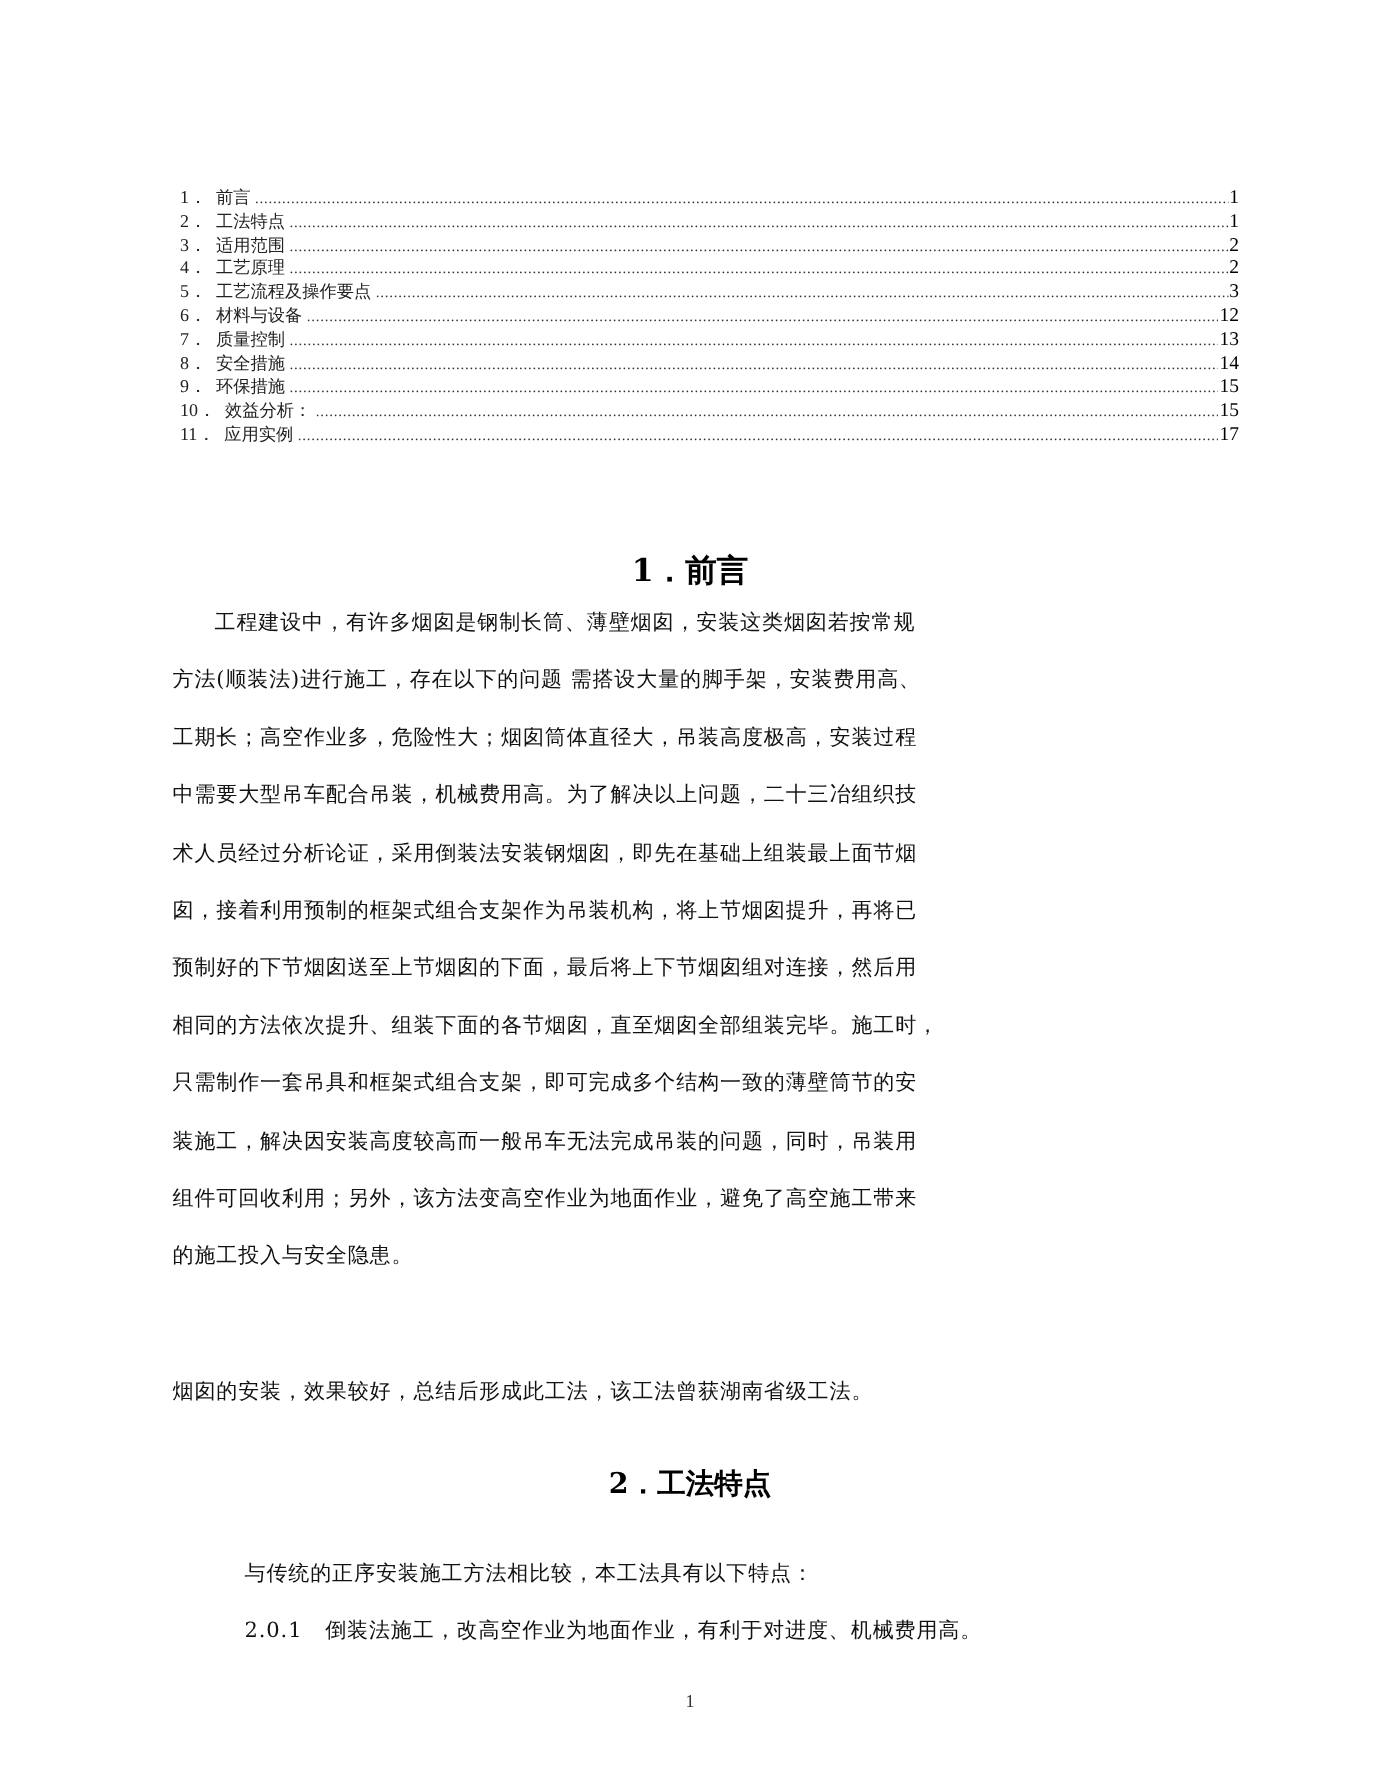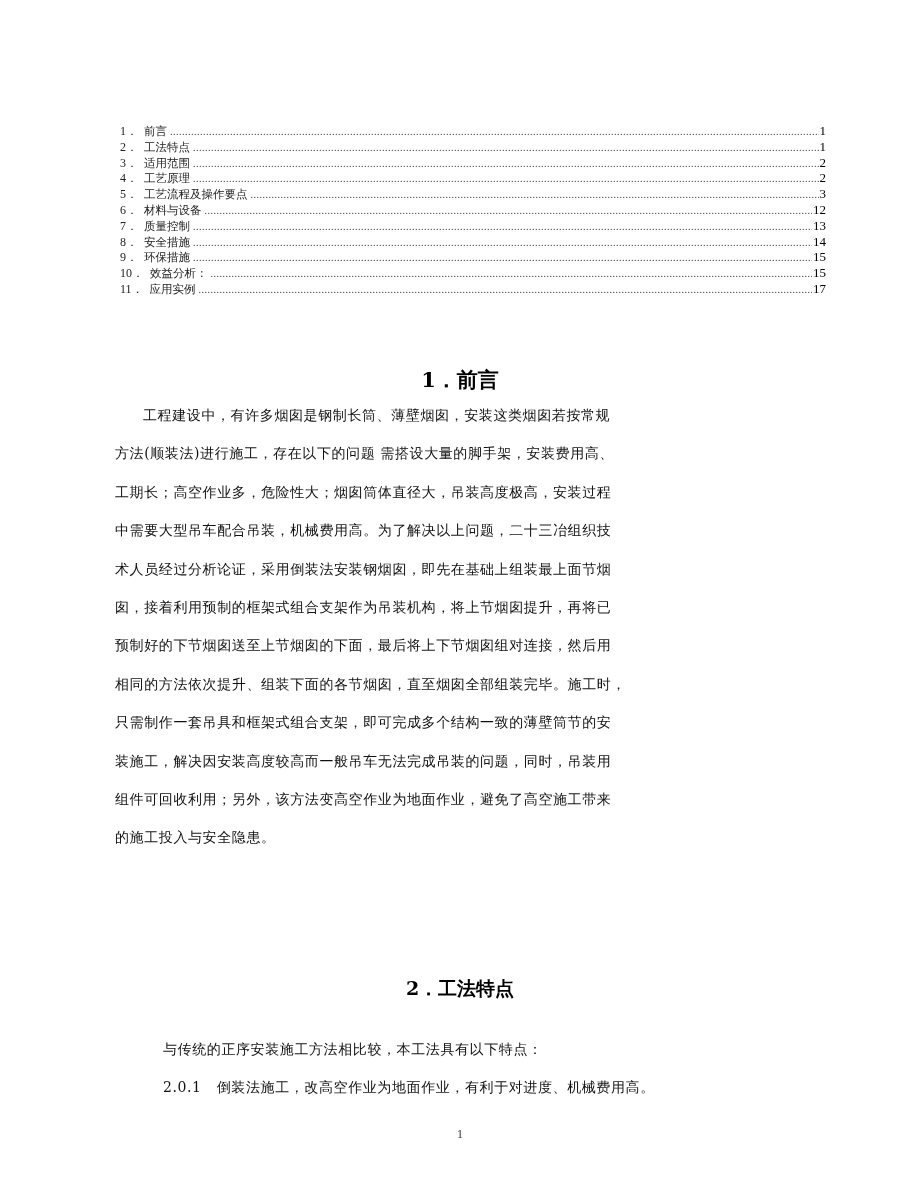--- a/index.html
+++ b/index.html
@@ -105,20 +105,21 @@
     <span class="line">囱，接着利用预制的框架式组合支架作为吊装机构，将上节烟囱提升，再将已</span>
     <span class="line">预制好的下节烟囱送至上节烟囱的下面，最后将上下节烟囱组对连接，然后用</span>
     <span class="line">相同的方法依次提升、组装下面的各节烟囱，直至烟囱全部组装完毕。施工时，</span>
     <span class="line">只需制作一套吊具和框架式组合支架，即可完成多个结构一致的薄壁筒节的安</span>
     <span class="line">装施工，解决因安装高度较高而一般吊车无法完成吊装的问题，同时，吊装用</span>
     <span class="line">组件可回收利用；另外，该方法变高空作业为地面作业，避免了高空施工带来</span>
     <span class="line">的施工投入与安全隐患。</span>
   </div>
 
   <div class="body-text" style="top:909px;">
+    <span class="line">烟囱的安装，效果较好，总结后形成此工法，该工法曾获湖南省级工法。</span>
   </div>
 
   <div class="heading" style="top:976px; font-size:19px;">2．工法特点</div>
 
   <div class="body-text" style="top:1030px; left:163px; width:680px;">
     <span class="line">与传统的正序安装施工方法相比较，本工法具有以下特点：</span>
     <span class="line" style="white-space:pre;">2.0.1   倒装法施工，改高空作业为地面作业，有利于对进度、机械费用高。</span>
   </div>
 
   <div class="page-number">1</div>

